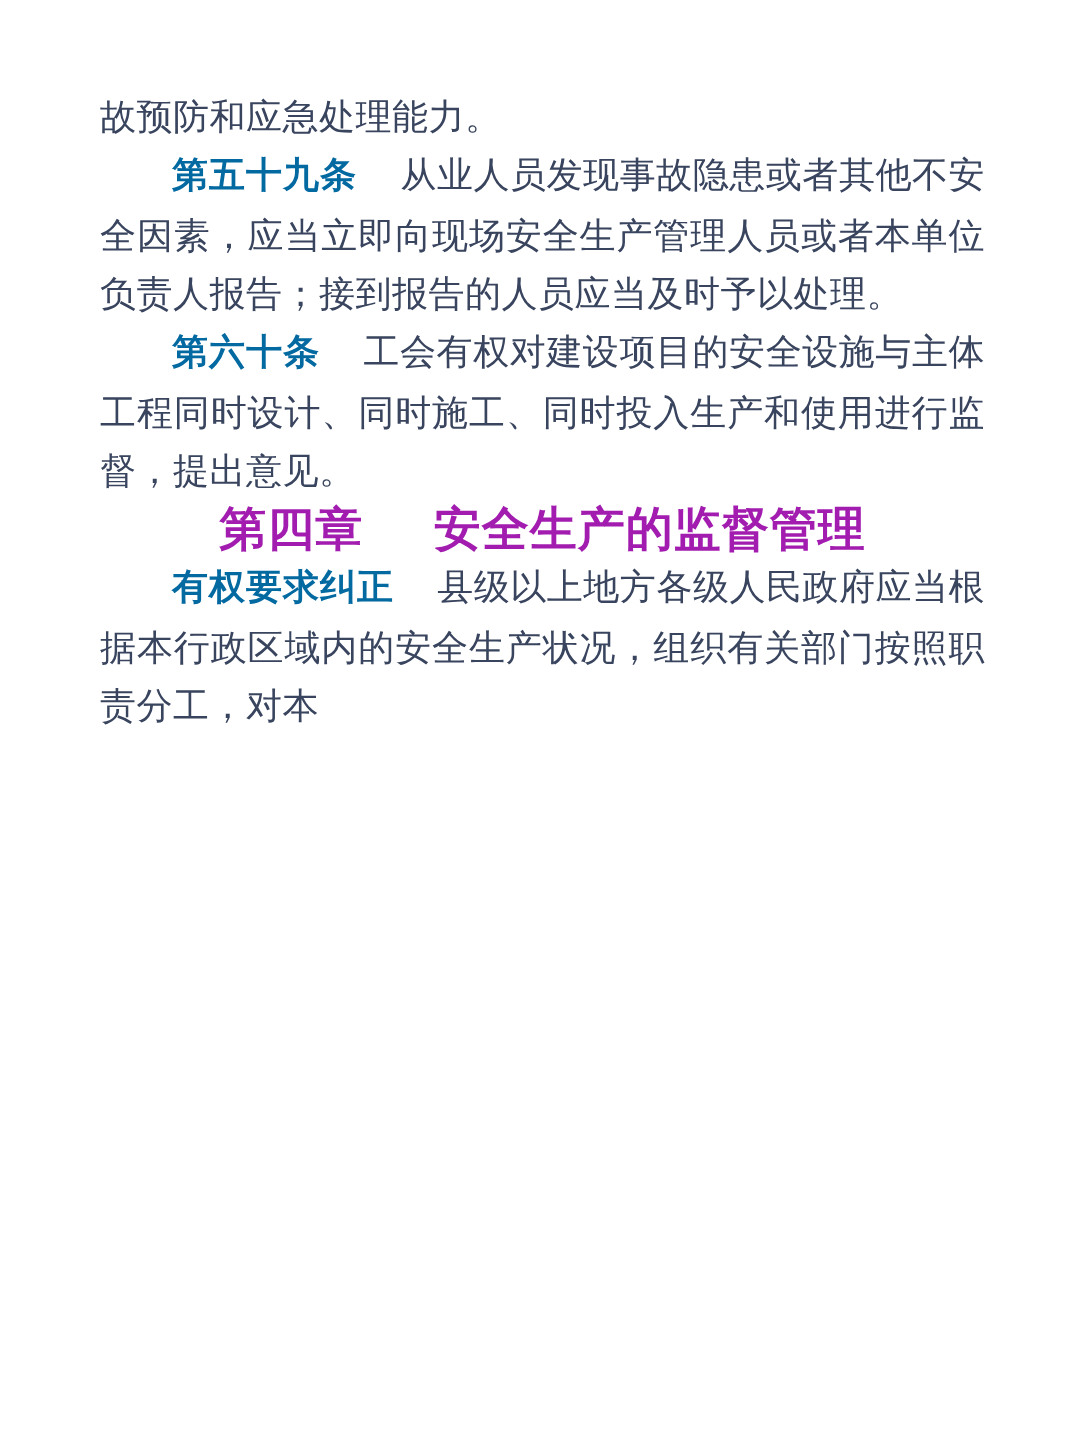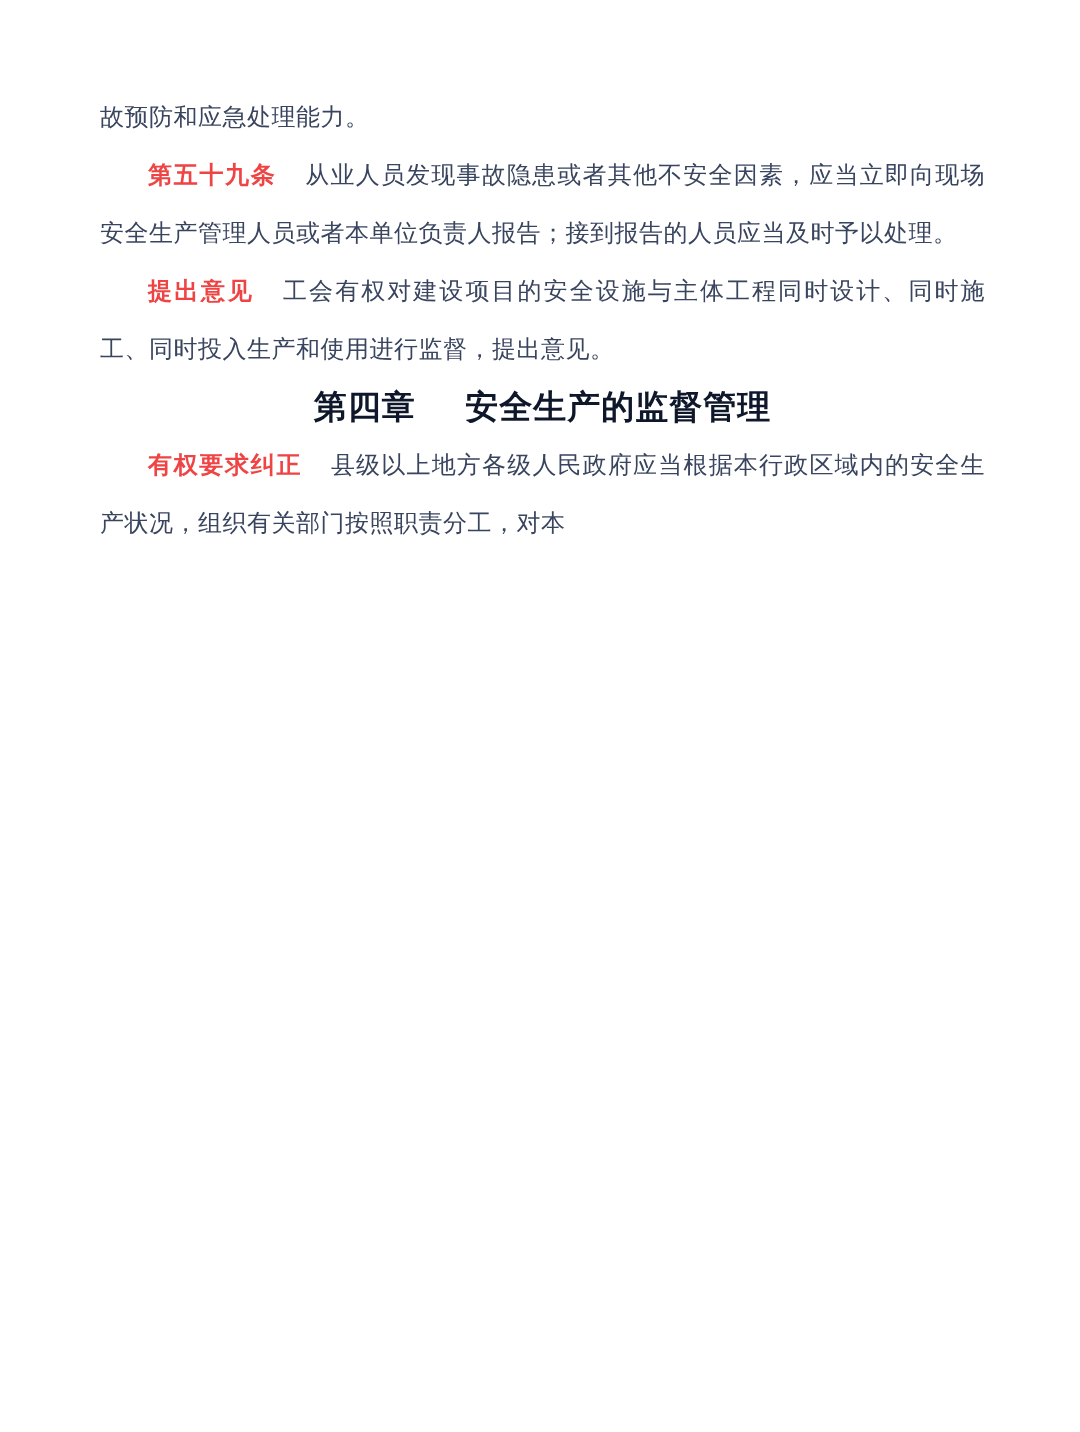--- a/index.html
+++ b/index.html
@@ -13,50 +13,50 @@
   .page {
     box-sizing: border-box;
     width: 1080px;
     height: 1432px;
     padding: 88px 95px 0 100px;
     background: #ffffff;
     font-family: "Liberation Serif", "DejaVu Serif", serif;
   }
   .para {
     margin: 0;
-    font-size: 24px;
+    font-size: 36px;
     line-height: 58px;
     color: #39445e;
     text-align: justify;
     letter-spacing: 0.5px;
   }
   .para.indent { text-indent: 2em; }
   .para.no-indent { text-indent: 0; }
   .article-number {
-    font-family: Liberation Sans, sans-serif;
+    font-family: Liberation Mono, monospace;
     font-weight: bold;
-    color: #ef4444;
+    color: #0369a1;
     margin-right: 1.2em;
     letter-spacing: 1px;
   }
   .para.chapter {
     text-align: center;
     text-indent: 0;
     font-family: "Liberation Sans", "DejaVu Sans", sans-serif;
     font-weight: bold;
-    font-size: 33px;
-    color: #0f172a;
+    font-size: 47px;
+    color: #a21caf;
     letter-spacing: 1px;
   }
   .chapter-number { margin-right: 1.5em; }
 </style>
 </head>
 <body>
 
 <main class="page">
   <section>
       <p class="para no-indent"><span>故预防和应急处理能力。</span></p>
       <p class="para indent"><b class="article-number">第五十九条</b><span>从业人员发现事故隐患或者其他不安全因素，应当立即向现场安全生产管理人员或者本单位负责人报告；接到报告的人员应当及时予以处理。</span></p>
-      <p class="para indent"><b class="article-number">提出意见</b><span>工会有权对建设项目的安全设施与主体工程同时设计、同时施工、同时投入生产和使用进行监督，提出意见。</span></p>
+      <p class="para indent"><b class="article-number">第六十条</b><span>工会有权对建设项目的安全设施与主体工程同时设计、同时施工、同时投入生产和使用进行监督，提出意见。</span></p>
       <p class="para chapter"><span class="chapter-number">第四章</span><span class="chapter-title">安全生产的监督管理</span></p>
       <p class="para indent"><b class="article-number">有权要求纠正</b><span>县级以上地方各级人民政府应当根据本行政区域内的安全生产状况，组织有关部门按照职责分工，对本</span></p>
     </section>
 </main>
 
 </body></html>

